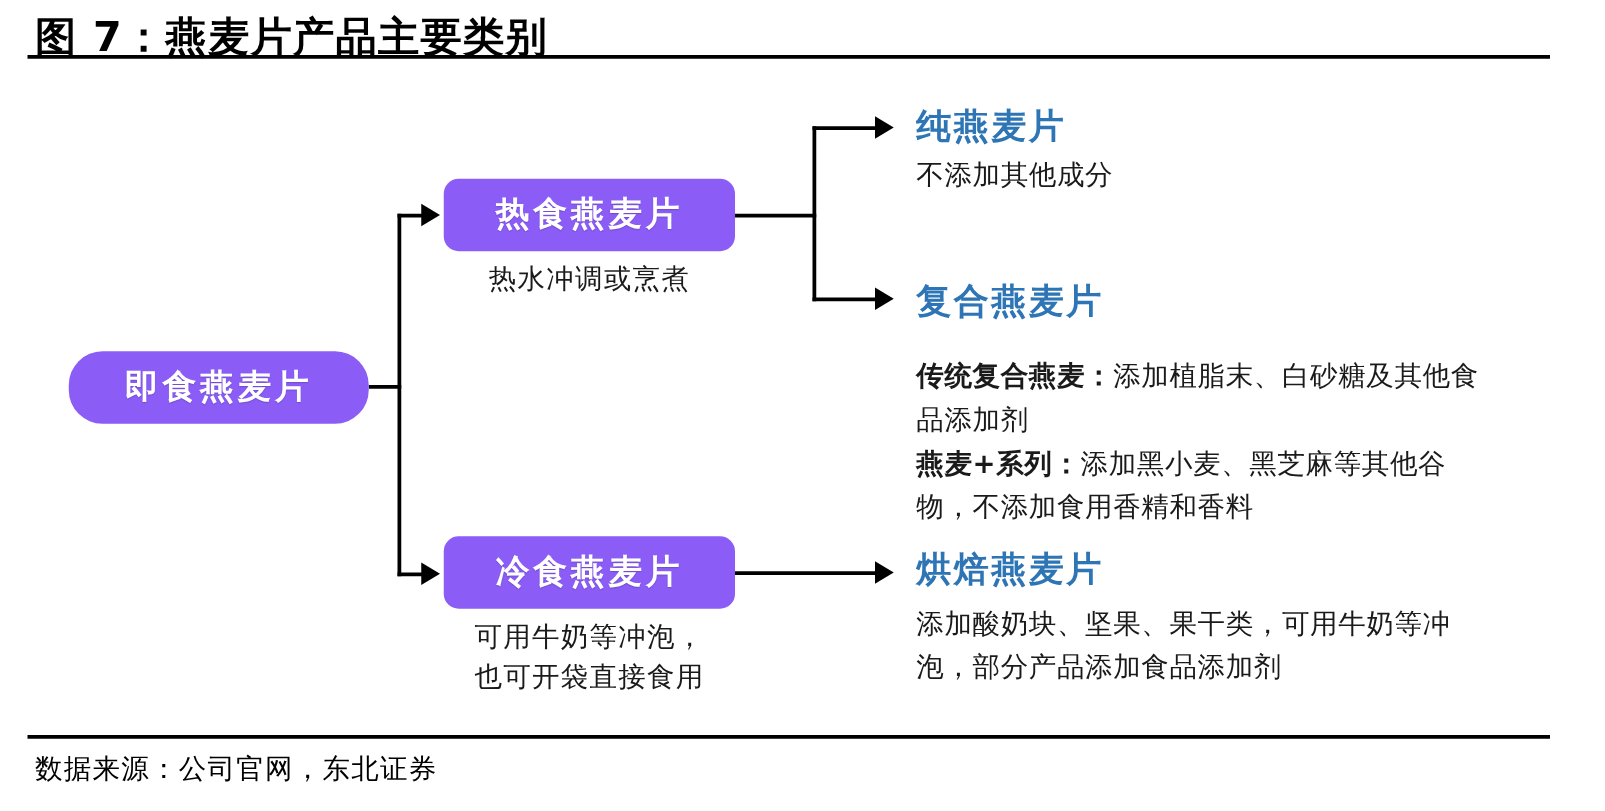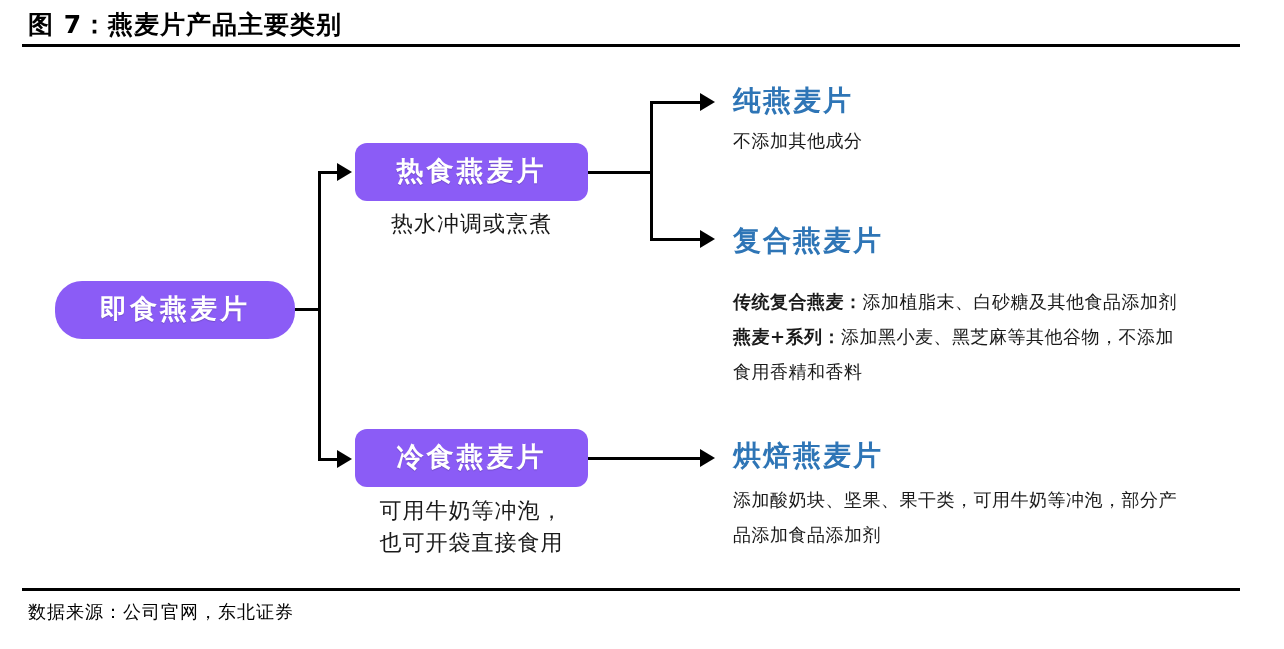--- a/index.html
+++ b/index.html
@@ -17,21 +17,21 @@
     height: 649px;
     background: #ffffff;
     overflow: hidden;
   }
 
   
   #fig-title {
     position: absolute;
     left: 28px;
     top: 8px;
-    font-size: 25px;
+    font-size: 33px;
     font-weight: bold;
     color: #000000;
     letter-spacing: 1px;
     white-space: nowrap;
   }
   #title-rule {
     position: absolute;
     left: 22px;
     top: 44px;
     width: 1218px;
@@ -45,21 +45,21 @@
     left: 22px;
     top: 588px;
     width: 1218px;
     height: 3px;
     background: #000000;
   }
   #source-note {
     position: absolute;
     left: 28px;
     top: 600px;
-    font-size: 18px;
+    font-size: 22px;
     color: #000000;
     letter-spacing: 1px;
     white-space: nowrap;
   }
 
   
   .node-box {
     position: absolute;
     background: #8b5cf6;
     border-radius: 12px;
@@ -95,21 +95,21 @@
     position: absolute;
     color: #2E75B6;
     font-size: 28px;
     font-weight: bold;
     letter-spacing: 2px;
     white-space: nowrap;
   }
   .leaf-body {
     position: absolute;
     color: #1a1a1a;
-    font-size: 18px;
+    font-size: 22px;
     line-height: 35px;
     letter-spacing: 0.5px;
   }
   .leaf-body b { font-weight: bold; }
 
   #leaf1-title { left: 733px; top: 82px; text-align: center; }
   #leaf1-body  { left: 733px; top: 123px; width: 470px; }
 
   #leaf2-title { left: 733px; top: 222px; }
   #leaf2-body  { left: 733px; top: 284px; width: 455px; }

